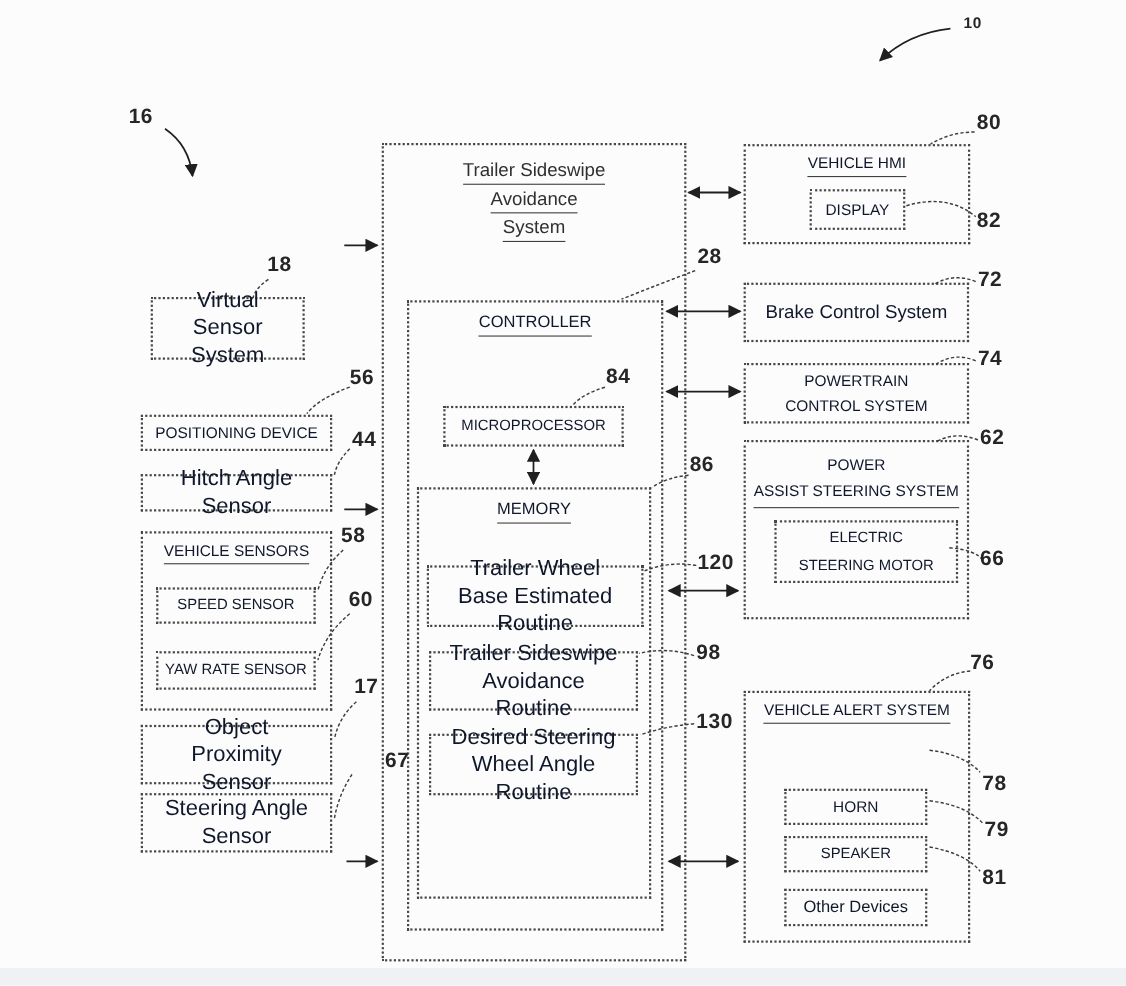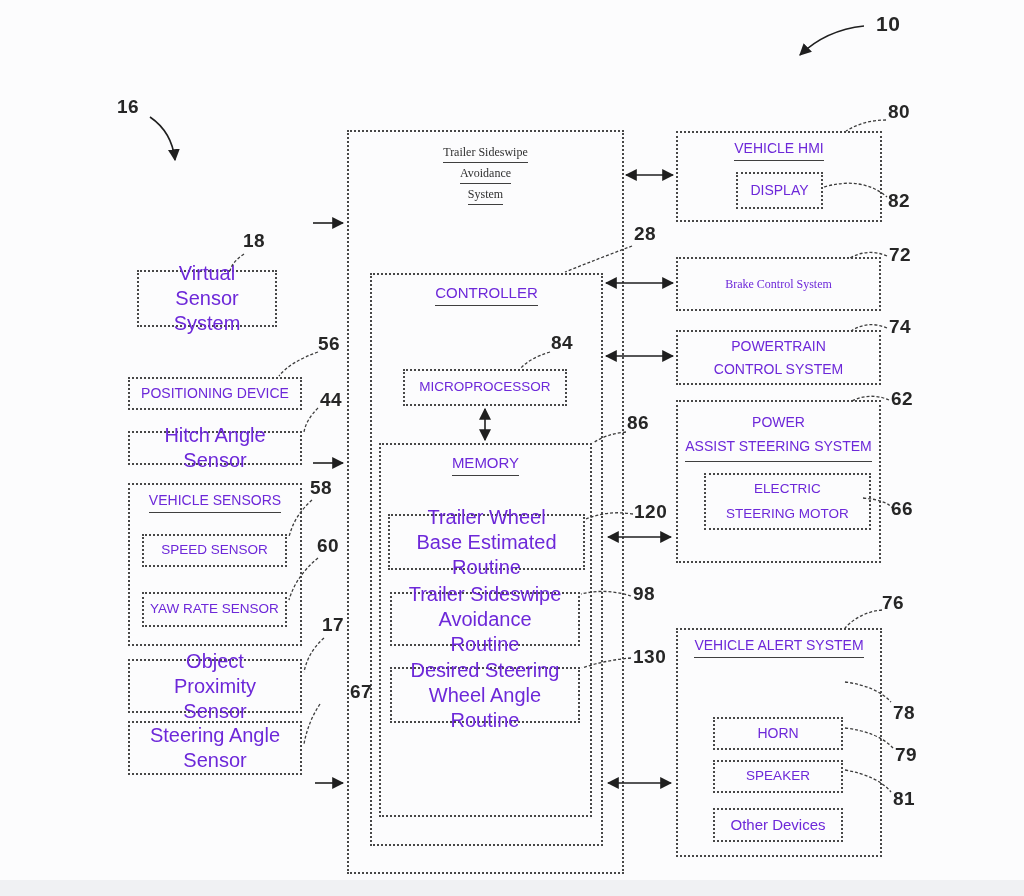--- a/index.html
+++ b/index.html
@@ -6,26 +6,26 @@
   body{background:#e9e9ea;}
   #stage{
     position:relative;width:1024px;height:896px;margin:0 auto;
     background:#fcfcfd;overflow:hidden;
     font-family:"Liberation Sans", sans-serif;color:#303030;
   }
   #scan-edge{position:absolute;left:0;bottom:0;width:100%;height:16px;background:#f0f1f3;}
   .box{
     position:absolute;border:2px dotted #474747;background:transparent;
     display:flex;align-items:center;justify-content:center;text-align:center;
-    line-height:1.25;z-index:2;box-sizing:border-box;color:#6d28d9;
+    line-height:1.25;z-index:2;box-sizing:border-box;color:#0f172a;
   }
   .group{align-items:flex-start;}
   .group .gtitle{width:100%;}
   .u{display:inline-block;border-bottom:1.6px solid #3f3f3f;padding-bottom:2px;}
-  .t17{font-size:12px;font-family:Liberation Serif, serif;}
+  .t17{font-size:17px;}
   .t16{font-size:20px;}
   .t15{font-size:15px;}
   .t14{font-size:14px;}
   .t13{font-size:13.5px;}
   .refnum{
     position:absolute;z-index:5;font-size:19px;font-weight:700;color:#262626;
     letter-spacing:.5px;
   }
   .titleblock{position:absolute;z-index:3;text-align:center;}
   .titleblock div{margin-bottom:3px;}
@@ -99,21 +99,21 @@
   </div>
   <div class="box t13" style="left:704px;top:473px;width:167px;height:57px;padding:2px 20px;line-height:1.8;">ELECTRIC STEERING MOTOR</div>
 
   <div class="box group" style="left:676px;top:628px;width:206px;height:229px;padding-top:7px;">
     <span class="gtitle t14"><span class="u">VEHICLE ALERT SYSTEM</span></span>
   </div>
   <div class="box t14" style="left:713px;top:717px;width:130px;height:33px;">HORN</div>
   <div class="box t13" style="left:713px;top:760px;width:130px;height:33px;">SPEAKER</div>
   <div class="box t15" style="left:713px;top:808px;width:130px;height:34px;">Other Devices</div>
 
-  <div class="refnum" style="left:876px;top:12px;font-size:21px;">10</div>
+  <div class="refnum" style="left:876px;top:12px;font-size:14px;">10</div>
   <div class="refnum" style="left:117px;top:96px;">16</div>
   <div class="refnum" style="left:243px;top:230px;">18</div>
   <div class="refnum" style="left:318px;top:333px;">56</div>
   <div class="refnum" style="left:320px;top:389px;">44</div>
   <div class="refnum" style="left:310px;top:477px;">58</div>
   <div class="refnum" style="left:317px;top:535px;">60</div>
   <div class="refnum" style="left:322px;top:614px;">17</div>
   <div class="refnum" style="left:318px;top:681px;margin-left:32px;">67</div>
   <div class="refnum" style="left:634px;top:223px;">28</div>
   <div class="refnum" style="left:551px;top:332px;">84</div>

